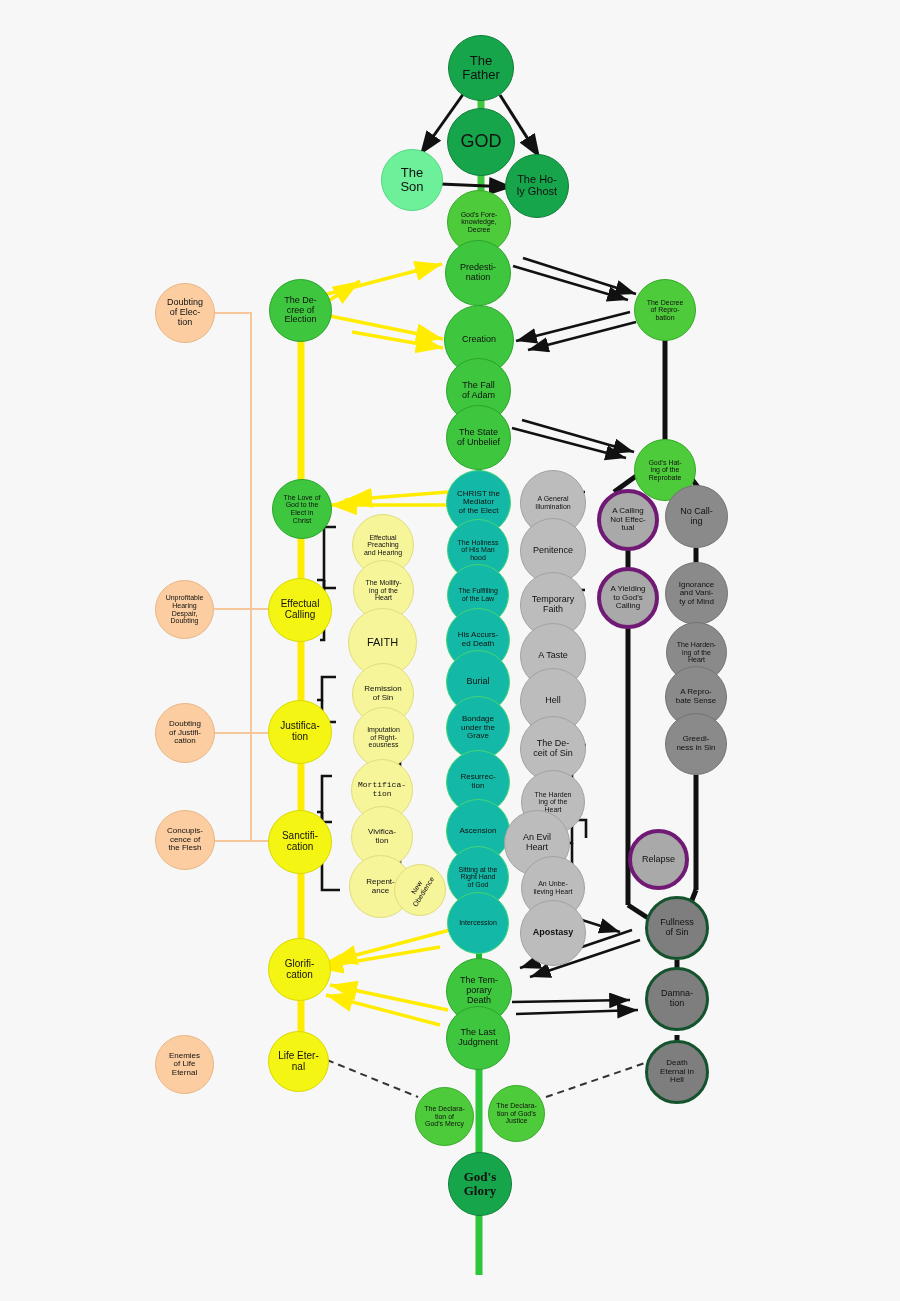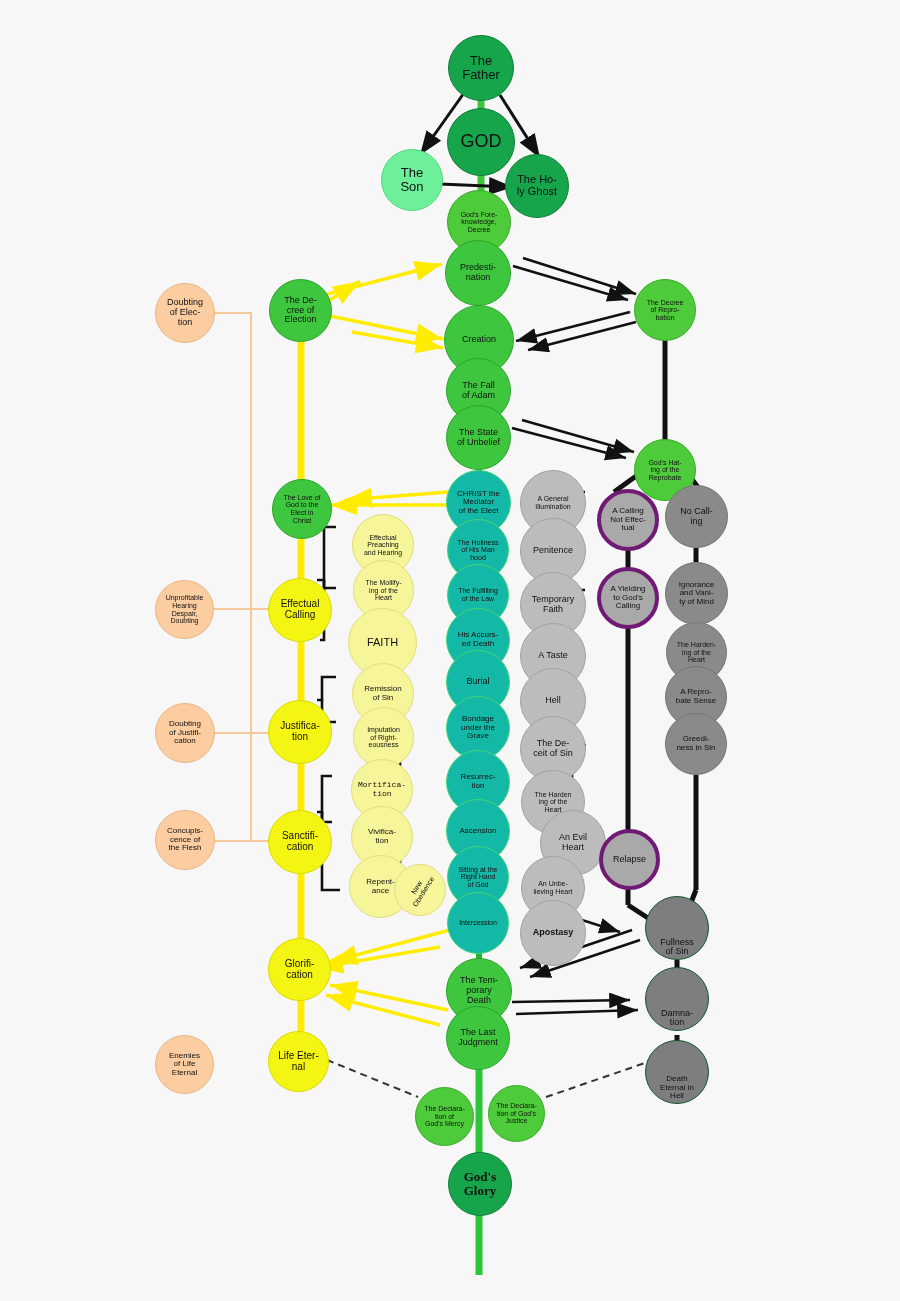--- a/index.html
+++ b/index.html
@@ -33,21 +33,21 @@
   .c-green    {background:#3ec63e;border:1px solid #2aa52a;}
   .c-midgreen {background:#4ecb3a;border:1px solid #36aa28;}
   .c-lightgreen{background:#6ef09a;border:1px solid #4fd97f;}
   .c-mint     {background:#14b8a6;border:1px solid #43d676;}
   .c-yellow   {background:#f5f514;border:1px solid #d9d900;}
   .c-paleyellow{background:#f7f59a;border:1px solid #e0dd7a;}
   .c-peach    {background:#fbcda0;border:1px solid #e8b684;}
   .c-gray     {background:#bcbcbc;border:1px solid #a2a2a2;}
   .c-graymid  {background:#a9a9a9;border:4px solid #701a75;}
   .c-graydark {background:#8a8a8a;border:1px solid #747474;}
-  .c-graydk2  {background:#7e7e7e;border:1px solid #14532d;align-items:flex-end;}
+  .c-graydk2  {background:#7e7e7e;border:3px solid #14532d;}
 
   .fs-7{font-size:7px;}
   .fs-8{font-size:8px;}
   .fs-9{font-size:9px;}
   .fs-10{font-size:10px;}
   .fs-11{font-size:11px;}
   .fs-13{font-size:13px;}
   .fs-15{font-size:18px;}
   .serif{font-family:"Liberation Serif",serif;font-weight:bold;}
   .rot{transform:rotate(-58deg);}
@@ -337,36 +337,36 @@
       </div>
       <div class="node c-gray fs-9" style="left: 520px; top: 668px; width: 66px; height: 66px;">
         <span>Hell</span>
       </div>
       <div class="node c-gray fs-9" style="left: 520px; top: 716px; width: 66px; height: 66px;">
         <span>The De-<br>ceit of Sin</span>
       </div>
       <div class="node c-gray fs-7" style="left: 521px; top: 770px; width: 64px; height: 64px;">
         <span>The Harden<br>ing of the<br>Heart</span>
       </div>
-      <div class="node c-gray fs-9" style="left: 540px; top: 810px; width: 66px; height: 66px; text-align: center;">
+      <div class="node c-gray fs-9" style="left: 504px; top: 810px; width: 66px; height: 66px; text-align: center;">
         <span>An Evil<br>Heart</span>
       </div>
       <div class="node c-gray fs-7" style="left: 521px; top: 856px; width: 64px; height: 64px;">
         <span>An Unbe-<br>lieving Heart</span>
       </div>
       <div class="node c-gray fs-9" style="left: 520px; top: 900px; width: 66px; height: 66px; font-weight: bold;">
         <span>Apostasy</span>
       </div>
       <div class="node c-graymid fs-8" style="left: 597px; top: 489px; width: 62px; height: 62px;">
         <span>A Calling<br>Not Effec-<br>tual</span>
       </div>
       <div class="node c-graymid fs-8" style="left: 597px; top: 567px; width: 62px; height: 62px;">
         <span>A Yielding<br>to God's<br>Calling</span>
       </div>
-      <div class="node c-graymid fs-9" style="left: 599px; top: 829px; width: 61px; height: 61px;">
+      <div class="node c-graymid fs-9" style="left: 628px; top: 829px; width: 61px; height: 61px;">
         <span>Relapse</span>
       </div>
       <div class="node c-graydark fs-9" style="left: 665px; top: 485px; width: 63px; height: 63px;">
         <span>No Call-<br>ing</span>
       </div>
       <div class="node c-graydark fs-8" style="left: 665px; top: 562px; width: 63px; height: 63px;">
         <span>Ignorance<br>and Vani-<br>ty of Mind</span>
       </div>
       <div class="node c-graydark fs-7" style="left: 666px; top: 622px; width: 61px; height: 61px;">
         <span>The Harden-<br>ing of the<br>Heart</span>

